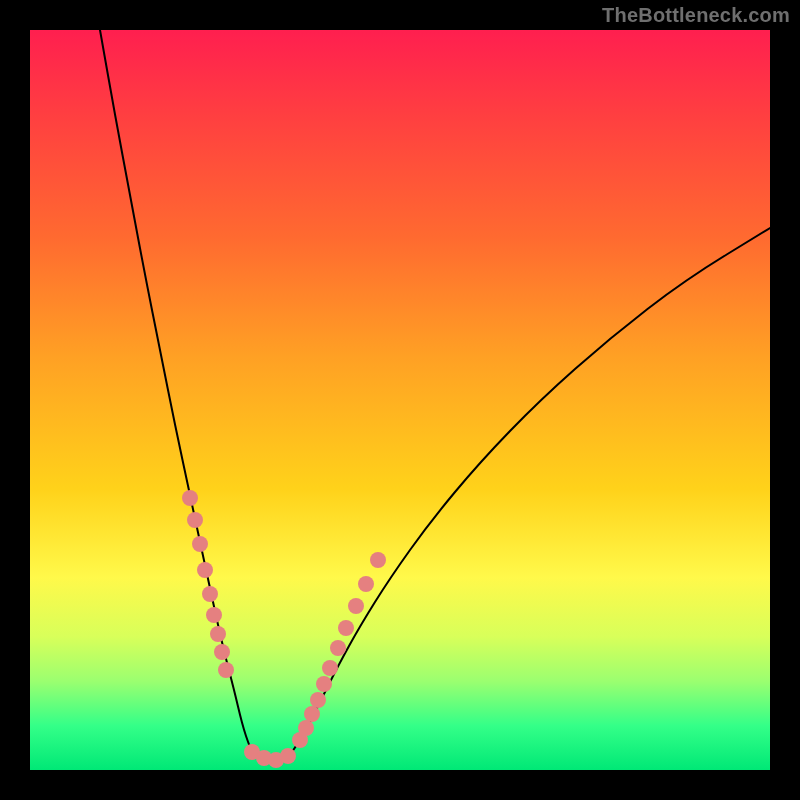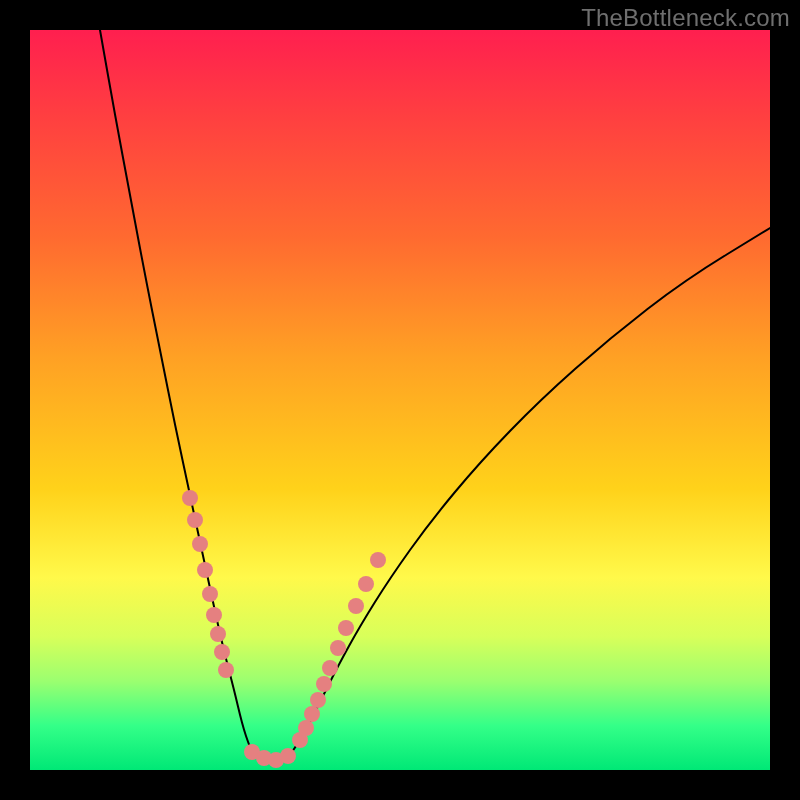--- a/index.html
+++ b/index.html
@@ -32,22 +32,22 @@
       #fff94a 74%,
       #d8ff5a 82%,
       #9bff70 88%,
       #34ff88 94%,
       #00e876 100%);
   }
   .watermark {
     position: absolute;
     top: 4px;
     right: 10px;
-    font-size: 24px;
-    font-weight: 400;
+    font-size: 20px;
+    font-weight: 700;
     color: #6f6f6f;
     letter-spacing: 0.2px;
     user-select: none;
   }
   svg.overlay {
     position: absolute;
     left: 0;
     top: 0;
     width: 740px;
     height: 740px;

